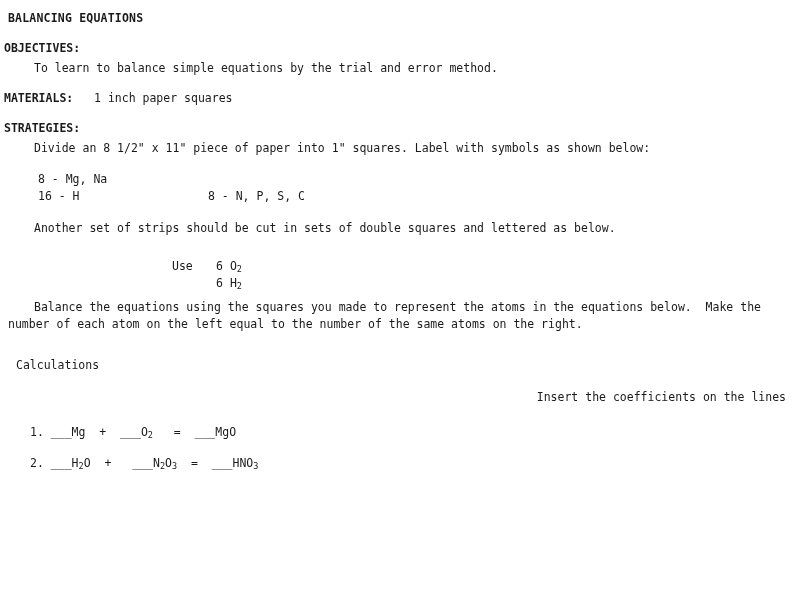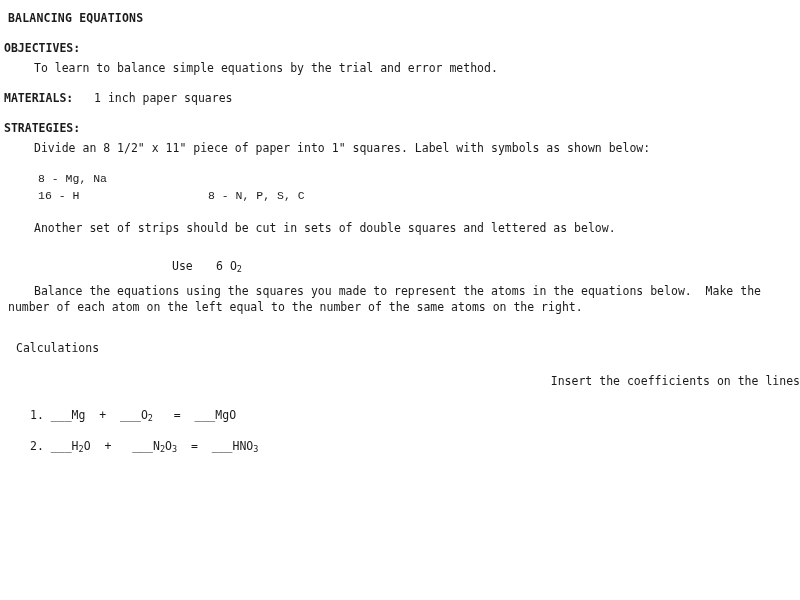--- a/index.html
+++ b/index.html
@@ -13,21 +13,21 @@
     overflow: hidden;
     font-family: "DejaVu Sans Mono", monospace;
     font-size: 11.5px;
     color: #1a1a1a;
     line-height: 1.45;
   }
   .page {
     position: relative;
     width: 800px;
     height: 600px;
-    padding: 8px 0 0 0;
+    padding: 8px 14px 0 0;
     box-sizing: border-box;
   }
   .title {
     font-weight: bold;
     font-size: 11.5px;
     letter-spacing: 0.2px;
     margin: 2px 0 0 8px;
   }
   .heading {
     font-weight: bold;
@@ -62,21 +62,20 @@
   .para {
     margin-left: 4px;
     margin-top: 4px;
     white-space: pre-wrap;
   }
   .indent {
     text-indent: 26px;
   }
   .squares-table {
     margin: 14px 0 0 4px;
-    font-family: Liberation Mono, monospace;
   }
   .squares-row {
     display: flex;
   }
   .sq-a {
     width: 200px;
     flex: 0 0 200px;
     padding-left: 30px;
     box-sizing: border-box;
   }
@@ -142,20 +141,21 @@
       <div class="squares-row">
         <div class="sq-a">16 - H</div>
         <div class="sq-b">8 - N, P, S, C</div>
       </div>
     </div>
 
     <div class="para" style="margin-top:16px; text-indent:26px;">Another set of strips should be cut in sets of double squares and lettered as below.</div>
 
     <div class="use-block">
       <div class="use-line"><span class="use-label">Use</span><span>6</span><span> </span><span>O</span><sub>2</sub></div>
+      <div class="use-line"><span class="use-label"></span><span>6</span><span> </span><span>H</span><sub>2</sub></div>
     </div>
 
     <div class="para" style="margin-top:8px; text-indent:26px;">Balance the equations using the squares you made to represent the atoms in the equations below.  Make the number of each atom on the left equal to the number of the same atoms on the right.</div>
   </div>
 
   <div class="calc-title">Calculations</div>
   <div class="calc-sub">Insert the coefficients on the lines</div>
 
   <div class="eq-list">
 

